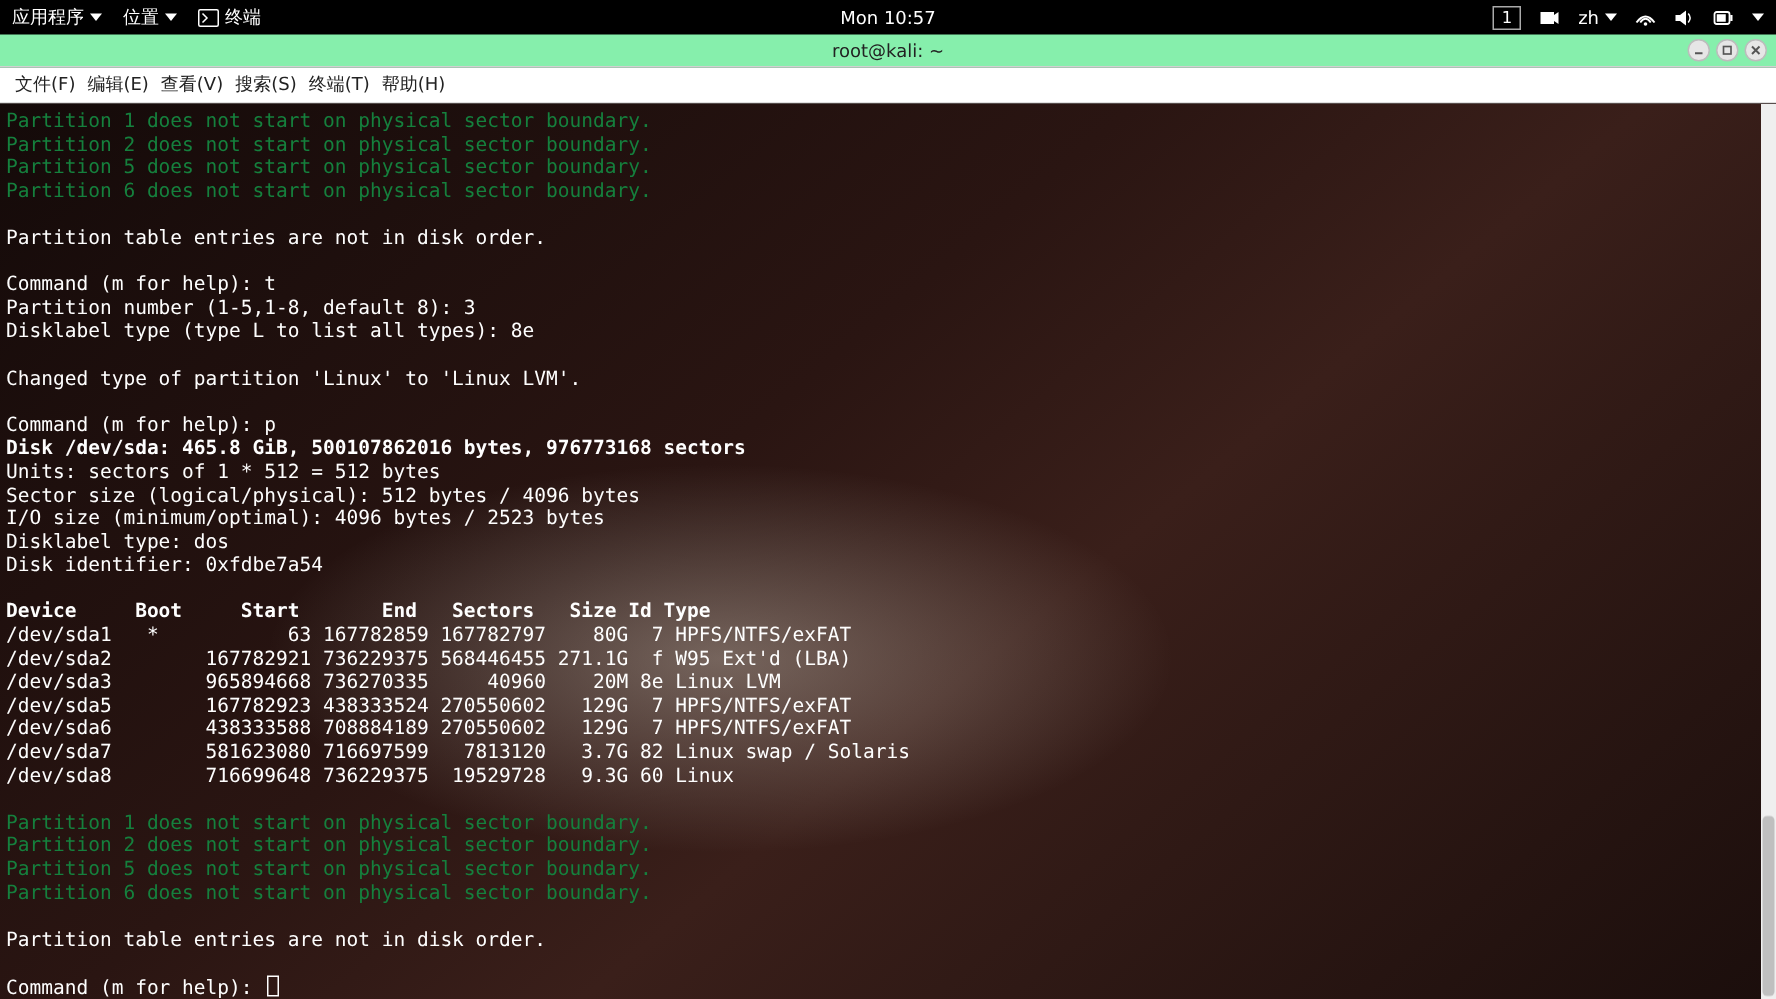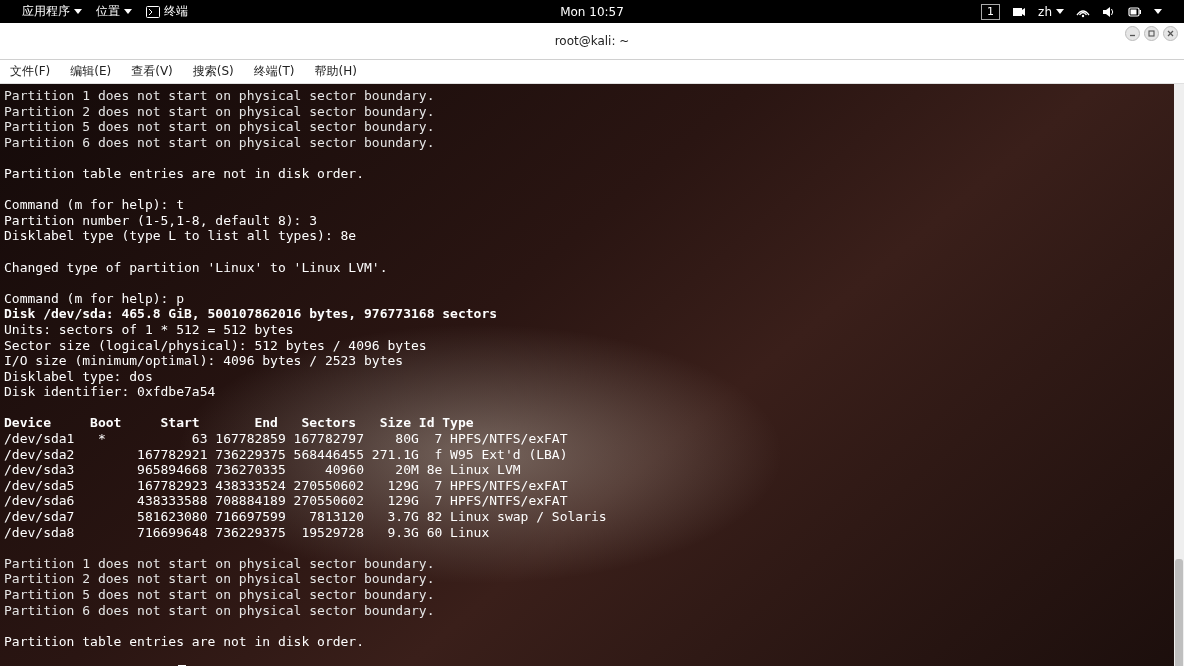--- a/index.html
+++ b/index.html
@@ -13,21 +13,21 @@
   }
   
   .top-panel {
     height: 23px;
     background: #000;
     color: #fff;
     display: flex;
     align-items: center;
     font-size: 12px;
     position: relative;
-    padding: 0 22px;
+    padding: 0 8px;
   }
   .top-panel .left { display: flex; align-items: center; gap: 14px; }
   .top-panel .item { display: inline-flex; align-items: center; gap: 4px; }
   .top-panel .center {
     position: absolute; left: 50%; transform: translateX(-50%);
   }
   .top-panel .right {
     margin-left: auto;
     display: flex; align-items: center; gap: 12px;
   }
@@ -36,22 +36,22 @@
     border-left: 4px solid transparent; border-right: 4px solid transparent;
     border-top: 5px solid #fff;
   }
   .workspace {
     border: 1px solid #aaa; padding: 0 5px; font-size: 11px; line-height: 14px;
   }
   .tray-icon svg { display: block; }
 
   
   .titlebar {
-    height: 37px;
-    background: #ffffff;
+    height: 22px;
+    background: #86efac;
     color: #222;
     display: flex; align-items: center; justify-content: center;
     font-size: 12px;
     position: relative;
     border-bottom: 1px solid #d0d0d0;
   }
   .titlebar .title { font-weight: 500; }
   .titlebar .controls {
     position: absolute; right: 6px; top: 3px;
     display: flex; gap: 4px;
@@ -64,21 +64,21 @@
   }
 
   
   .menubar {
     height: 24px;
     background: #fff;
     color: #222;
     display: flex; align-items: center;
     font-size: 12px;
     padding: 0 6px;
-    gap: 12px;
+    gap: 0;
     border-bottom: 1px solid #e0e0e0;
   }
   .menubar .menu-item { padding: 2px 4px; cursor: default; }
 
   
   .term-wrap {
     position: relative;
     height: calc(666px - 23px - 22px - 24px);
     background: #1a0e0d;
     overflow: hidden;
@@ -92,21 +92,21 @@
   .term {
     position: absolute; inset: 0;
     padding: 4px 4px 4px 4px;
     font-family: "DejaVu Sans Mono", "Liberation Mono", monospace;
     font-size: 13px;
     line-height: 15.6px;
     color: #fefefe;
     white-space: pre;
     overflow-y: auto;
   }
-  .term .red { color: #e5e5e5; }
+  .term .red { color: #15803d; }
   .term .bold { font-weight: 700; }
   .cursor {
     display: inline-block; width: 8px; height: 14px;
     border: 1px solid #fff; margin-left: 2px; vertical-align: -2px;
   }
   .scrollbar {
     position: absolute; right: 0; top: 0; bottom: 0; width: 10px;
     background: #efefef;
   }
   .scrollbar .track {

